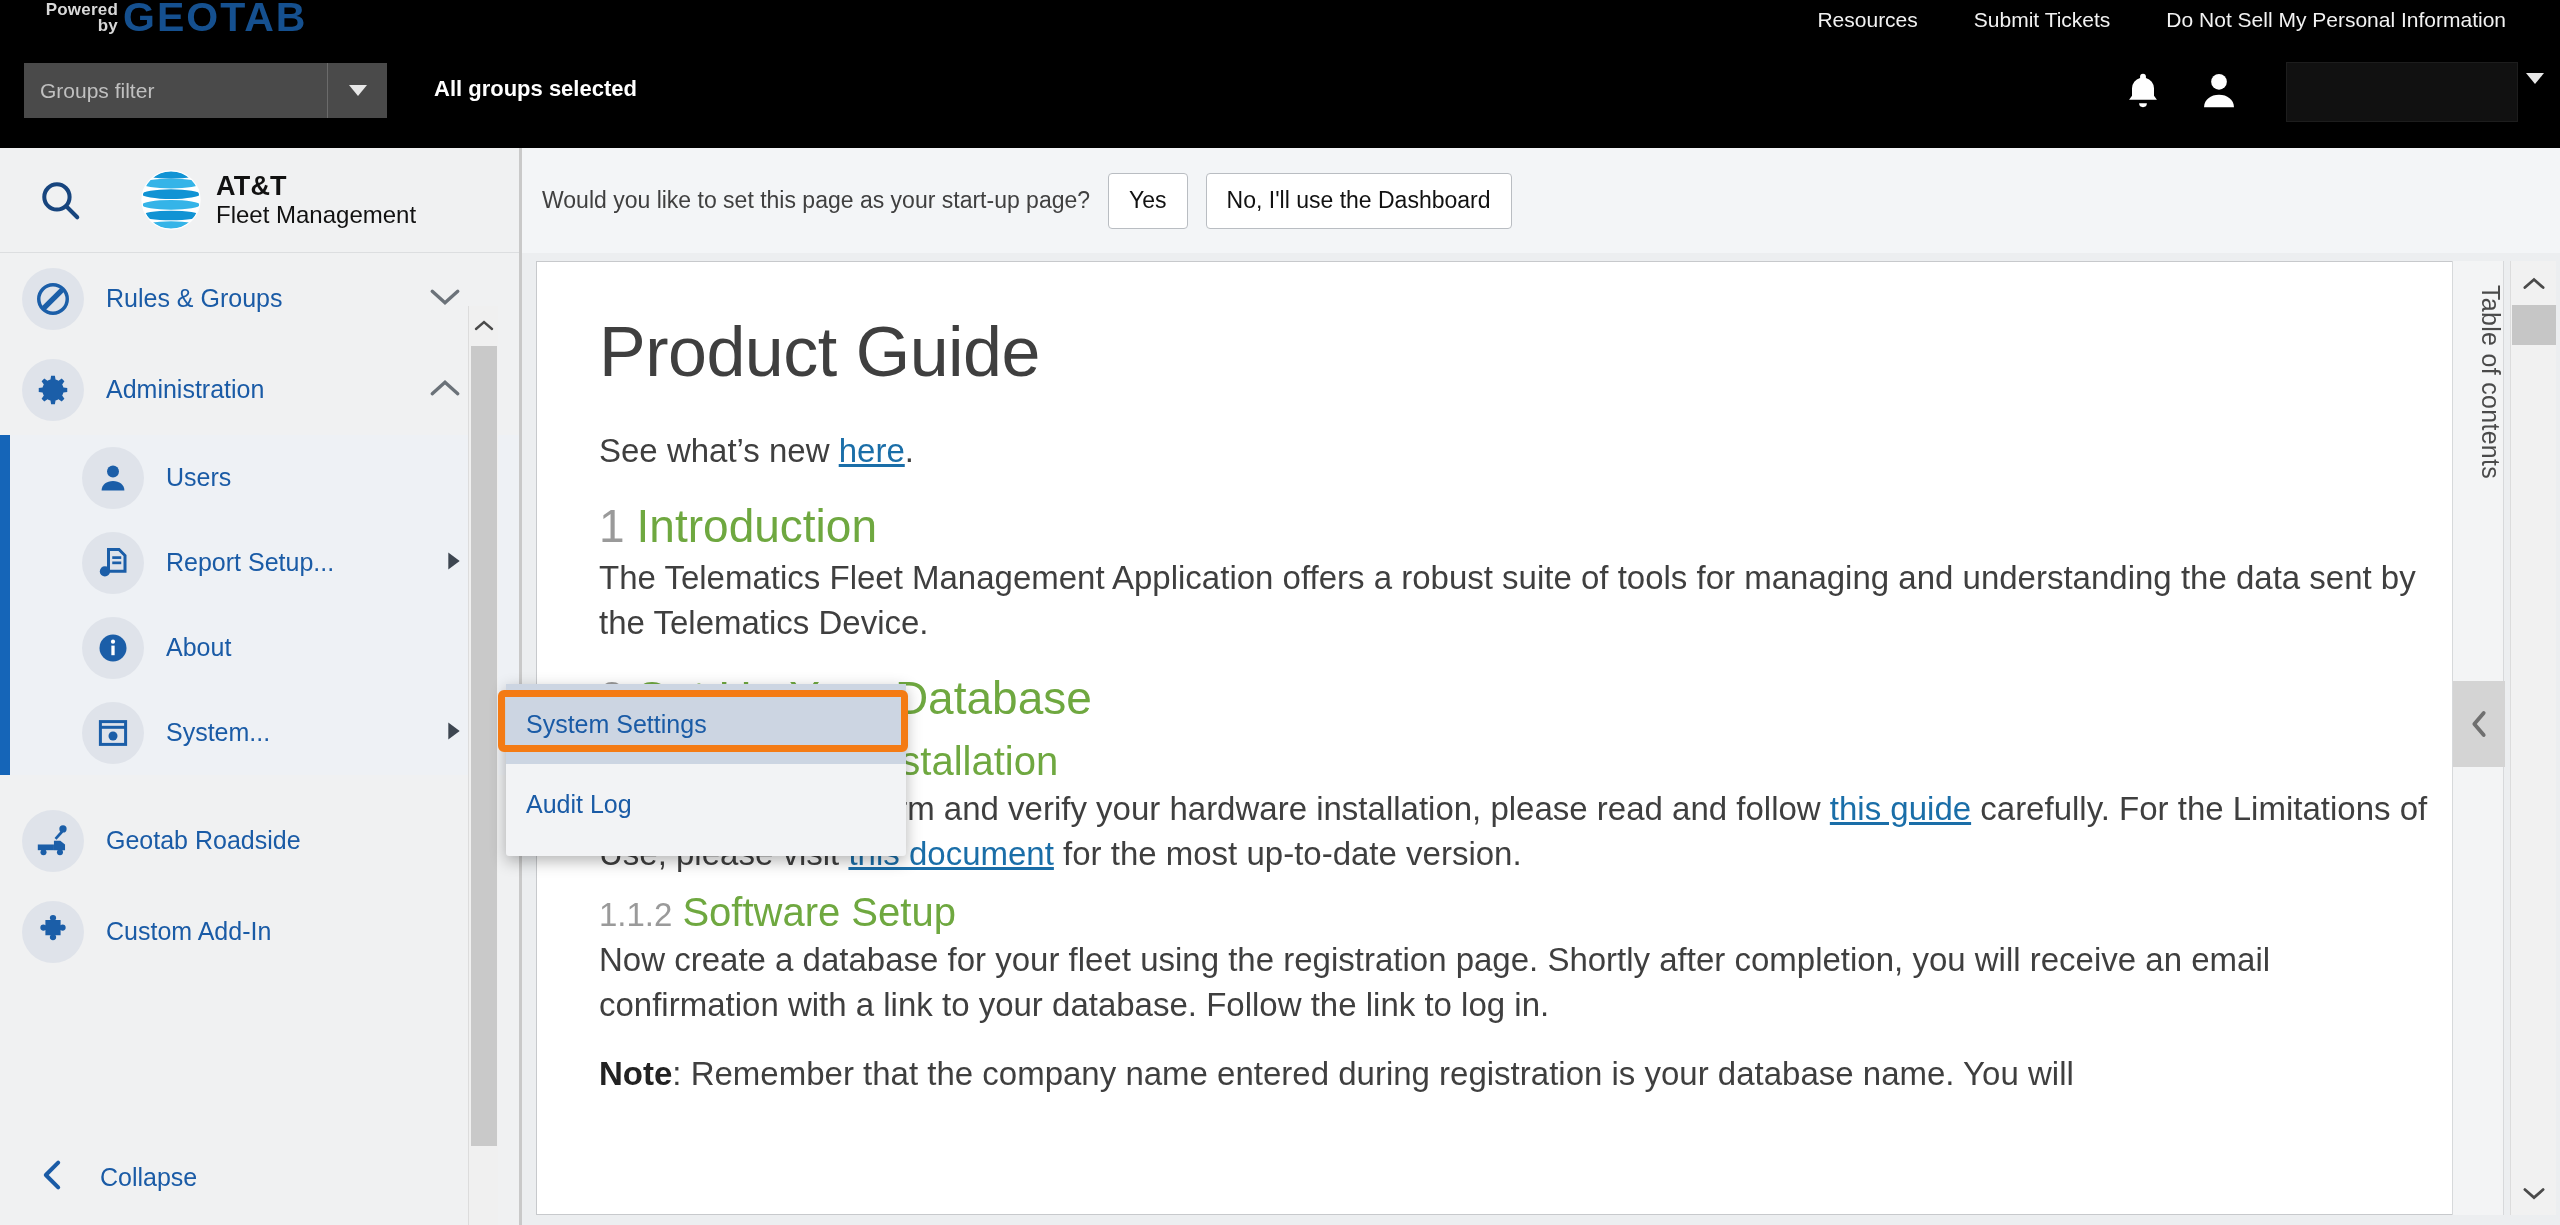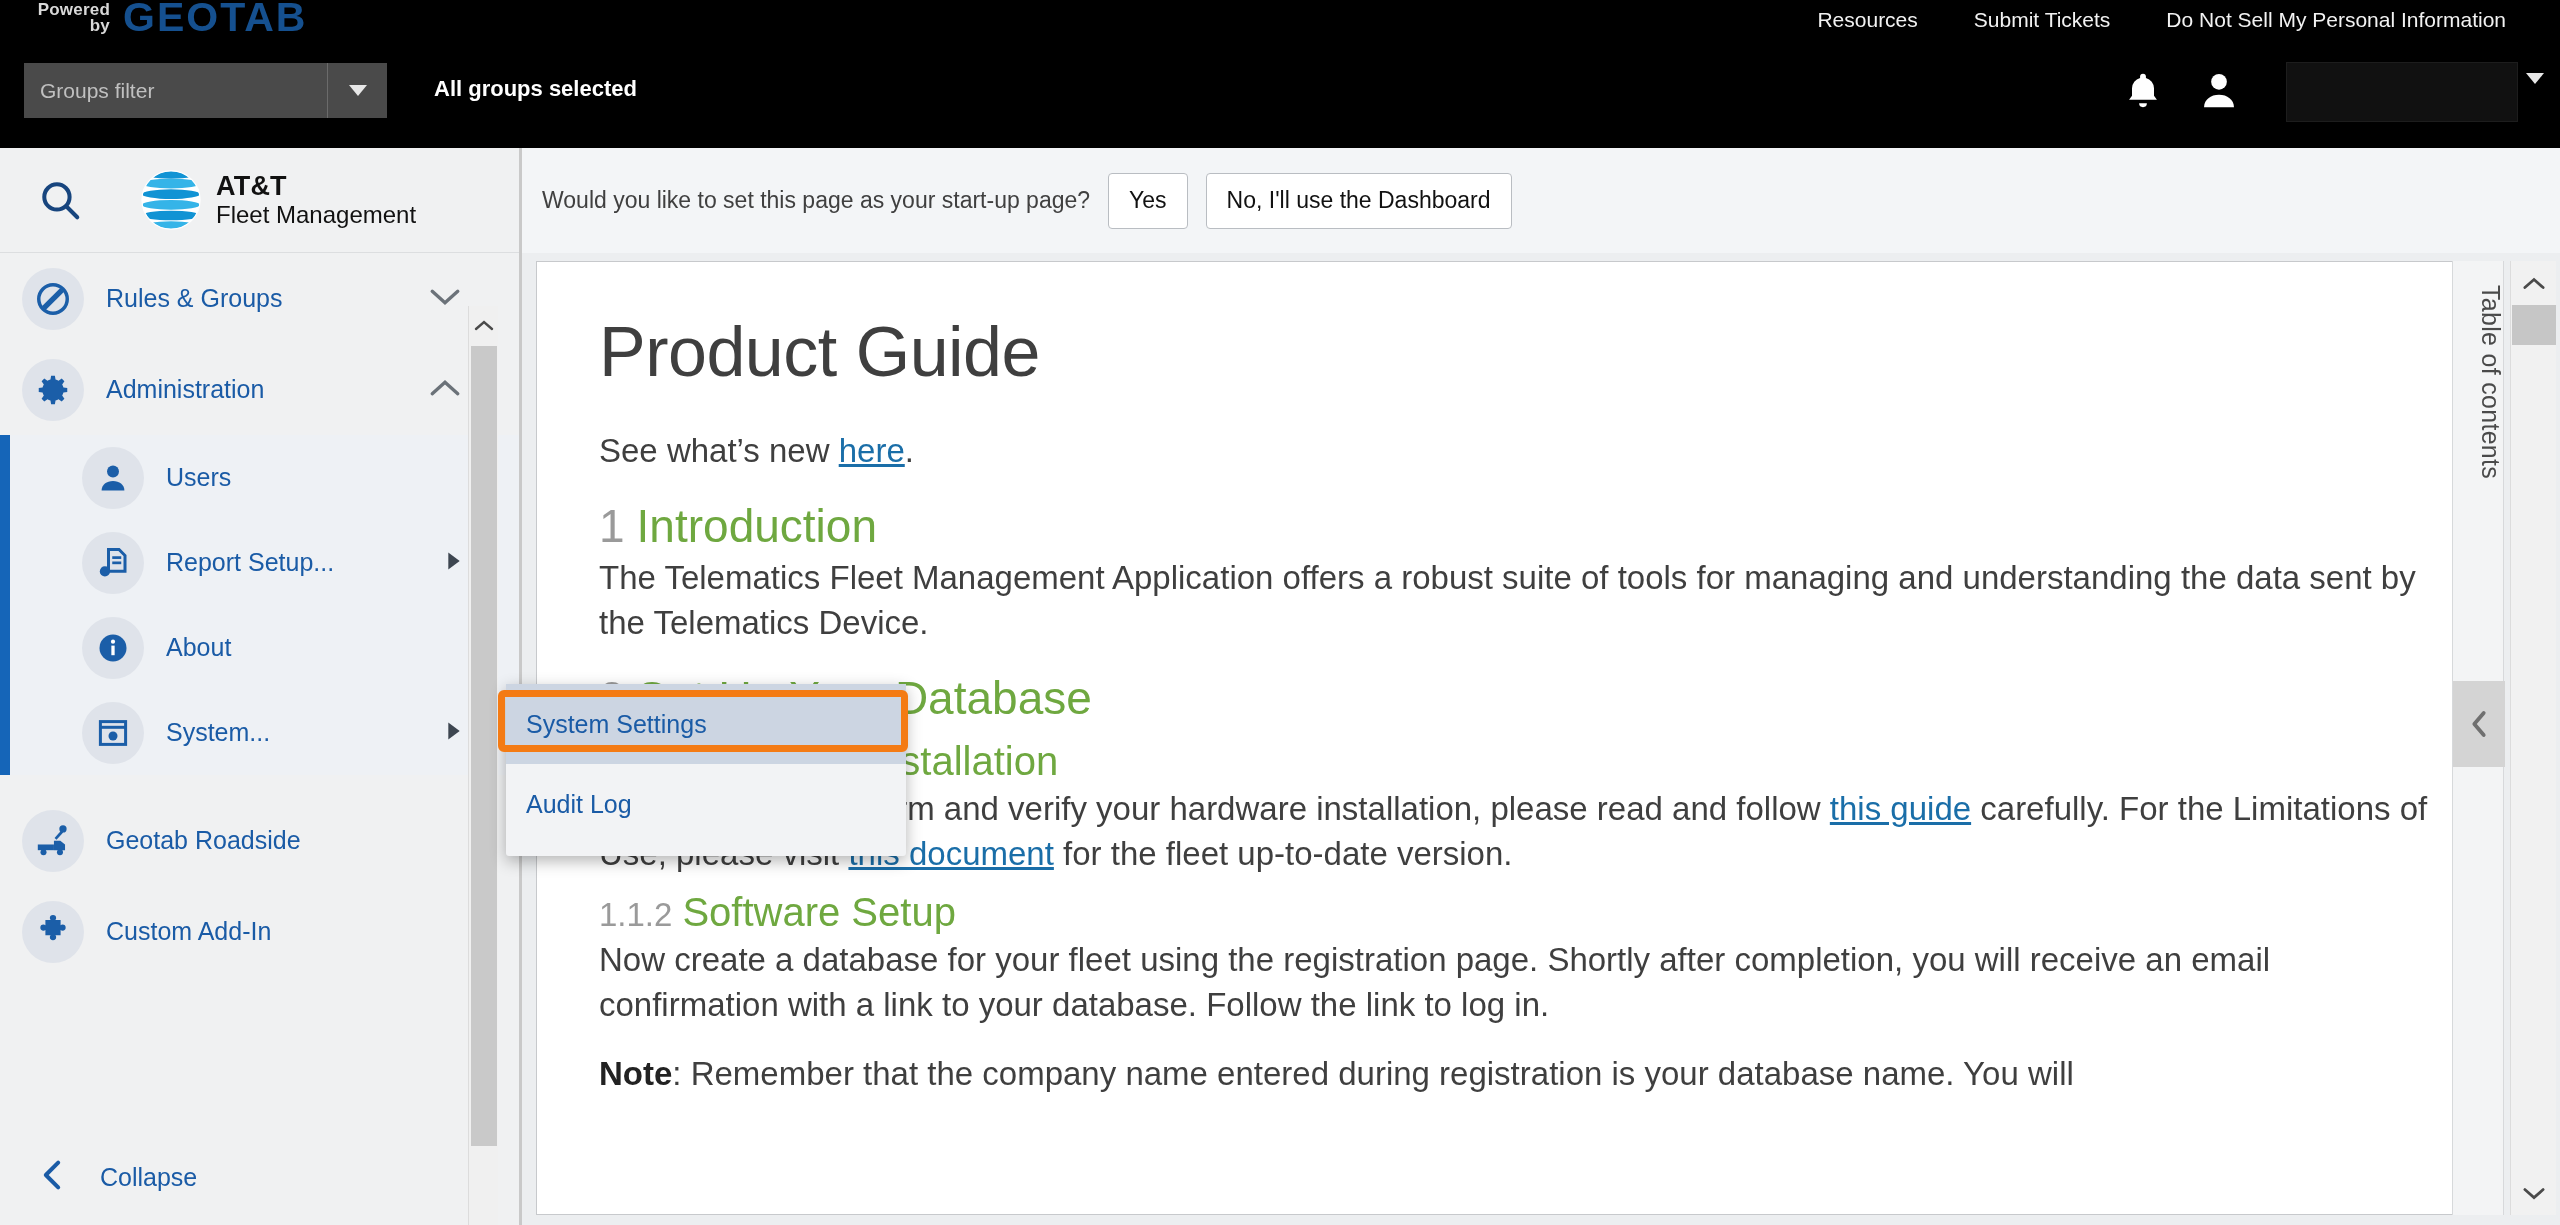--- a/index.html
+++ b/index.html
@@ -10,21 +10,21 @@
     overflow: hidden;
   }
   .app { position: relative; width: 2560px; height: 1225px; background:#fff; }
 
   
   .topbar {
     position: absolute; left:0; top:0; width: 2560px; height: 148px;
     background:#000; z-index: 40;
   }
   .brand-powered {
-    position:absolute; left:30px; top:2px; width:80px;
+    position:absolute; left:38px; top:2px; width:80px;
     color:#d8d8d8; font-size:17px; line-height:16px; font-weight:700;
     text-align:right; letter-spacing:.2px;
   }
   .brand-powered .l2 { display:block; }
   .brand-geotab {
     position:absolute; left:123px; top:-6px;
     font-size:41px; font-weight:700; letter-spacing:2px;
     color:#15508f; font-family:"Liberation Sans", sans-serif;
   }
   .topnav { position:absolute; top:8px; right:26px; display:flex; gap:0; align-items:center; }
@@ -425,21 +425,21 @@
           <p class="doc-p">The Telematics Fleet Management Application offers a robust suite of tools for managing and understanding the data sent by the Telematics Device.</p>
 
           <h2 class="doc-h">
             <span class="num">2</span><span>Set Up Your Database</span>
           </h2>
 
           <h3 class="doc-h3">
             <span class="num">1.1.1</span><span>Hardware Installation</span>
           </h3>
           <p class="doc-p">
-            <span>To prepare for, perform and verify your hardware installation, please read and follow </span><a class="doc-link" href="#">this guide</a><span> carefully. For the Limitations of Use, please visit </span><a class="doc-link" href="#">this document</a><span> for the fleet up-to-date version.</span>
+            <span>To prepare for, perform and verify your hardware installation, please read and follow </span><a class="doc-link" href="#">this guide</a><span> carefully. For the Limitations of Use, please visit </span><a class="doc-link" href="#">this document</a><span> for the most up-to-date version.</span>
           </p>
 
           <h3 class="doc-h3">
             <span class="num">1.1.2</span><span>Software Setup</span>
           </h3>
           <p class="doc-p">Now create a database for your fleet using the registration page. Shortly after completion, you will receive an email confirmation with a link to your database. Follow the link to log in.</p>
           <div class="gap"></div>
           <p class="doc-p">
             <span class="bold">Note</span><span>: Remember that the company name entered during registration is your database name. You will</span>
           </p>

